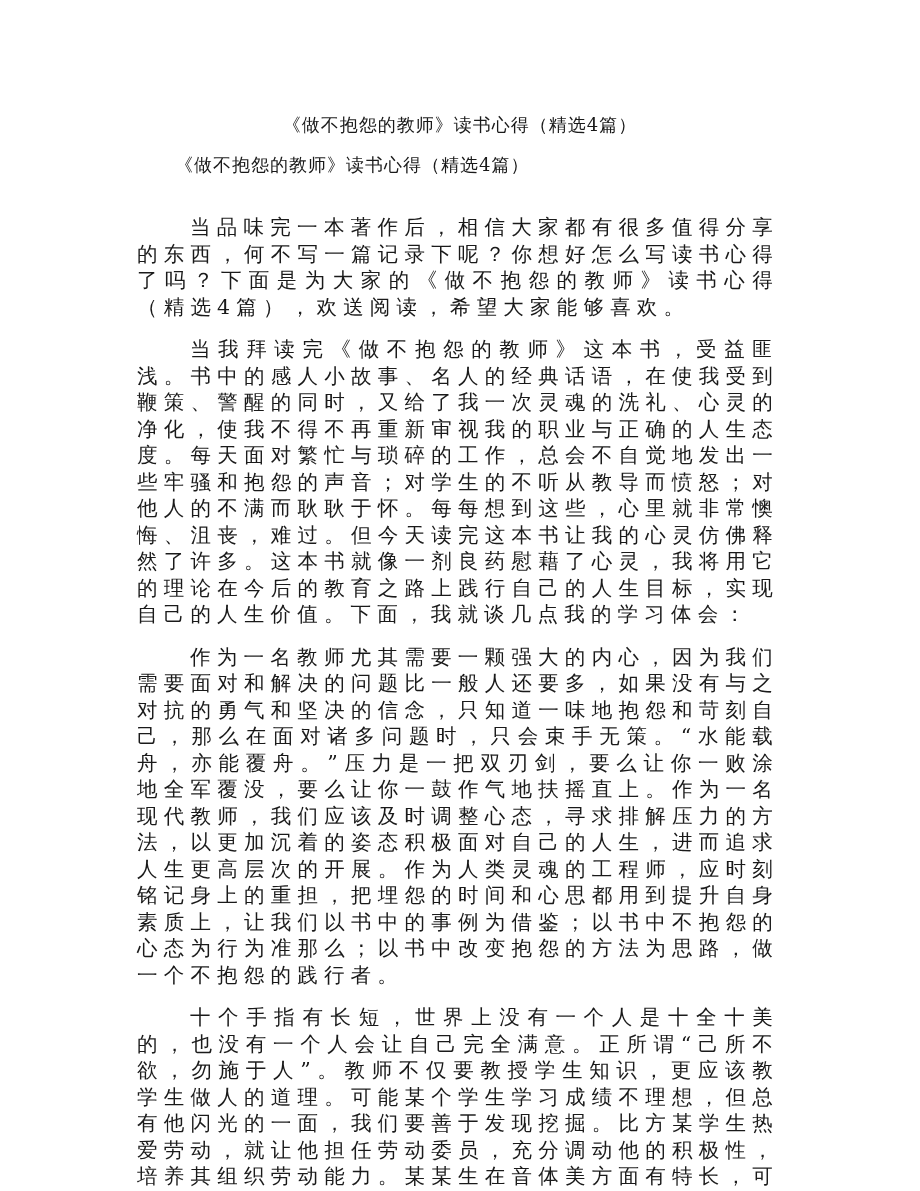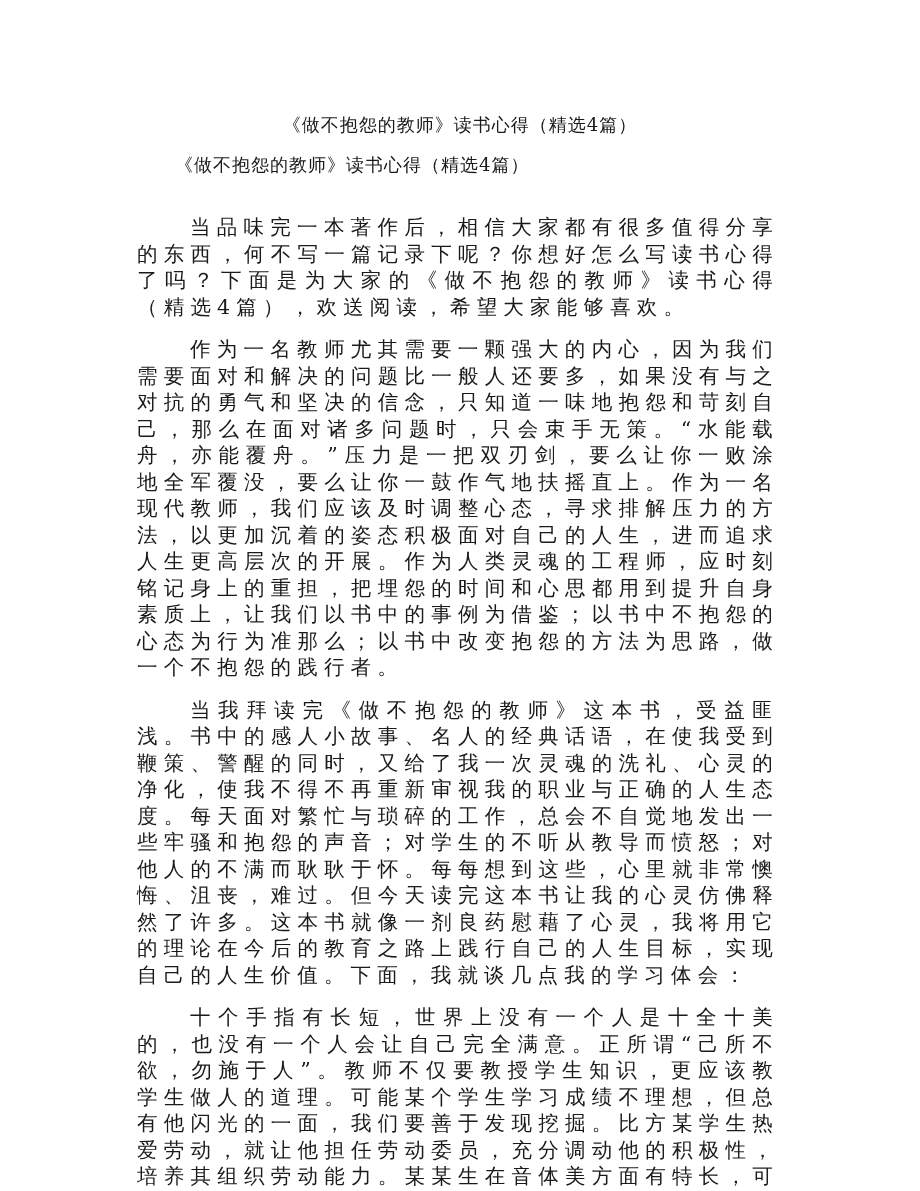--- a/index.html
+++ b/index.html
@@ -16,17 +16,17 @@
           word-break: break-all; }
 </style>
 </head>
 <body>
 
 <div class="page">
   <div class="title">《做不抱怨的教师》读书心得（精选4篇）</div>
   <div class="subtitle">《做不抱怨的教师》读书心得（精选4篇）</div>
   <div class="body">
     <p class="para">当品味完一本著作后，相信大家都有很多值得分享的东西，何不写一篇记录下呢？你想好怎么写读书心得了吗？下面是为大家的《做不抱怨的教师》读书心得（精选4篇），欢送阅读，希望大家能够喜欢。</p>
+    <p class="para">当我拜读完《做不抱怨的教师》这本书，受益匪浅。书中的感人小故事、名人的经典话语，在使我受到鞭策、警醒的同时，又给了我一次灵魂的洗礼、心灵的净化，使我不得不再重新审视我的职业与正确的人生态度。每天面对繁忙与琐碎的工作，总会不自觉地发出一些牢骚和抱怨的声音；对学生的不听从教导而愤怒；对他人的不满而耿耿于怀。每每想到这些，心里就非常懊悔、沮丧，难过。但今天读完这本书让我的心灵仿佛释然了许多。这本书就像一剂良药慰藉了心灵，我将用它的理论在今后的教育之路上践行自己的人生目标，实现自己的人生价值。下面，我就谈几点我的学习体会：</p>
     <p class="para">作为一名教师尤其需要一颗强大的内心，因为我们需要面对和解决的问题比一般人还要多，如果没有与之对抗的勇气和坚决的信念，只知道一味地抱怨和苛刻自己，那么在面对诸多问题时，只会束手无策。“水能载舟，亦能覆舟。”压力是一把双刃剑，要么让你一败涂地全军覆没，要么让你一鼓作气地扶摇直上。作为一名现代教师，我们应该及时调整心态，寻求排解压力的方法，以更加沉着的姿态积极面对自己的人生，进而追求人生更高层次的开展。作为人类灵魂的工程师，应时刻铭记身上的重担，把埋怨的时间和心思都用到提升自身素质上，让我们以书中的事例为借鉴；以书中不抱怨的心态为行为准那么；以书中改变抱怨的方法为思路，做一个不抱怨的践行者。</p>
-    <p class="para">当我拜读完《做不抱怨的教师》这本书，受益匪浅。书中的感人小故事、名人的经典话语，在使我受到鞭策、警醒的同时，又给了我一次灵魂的洗礼、心灵的净化，使我不得不再重新审视我的职业与正确的人生态度。每天面对繁忙与琐碎的工作，总会不自觉地发出一些牢骚和抱怨的声音；对学生的不听从教导而愤怒；对他人的不满而耿耿于怀。每每想到这些，心里就非常懊悔、沮丧，难过。但今天读完这本书让我的心灵仿佛释然了许多。这本书就像一剂良药慰藉了心灵，我将用它的理论在今后的教育之路上践行自己的人生目标，实现自己的人生价值。下面，我就谈几点我的学习体会：</p>
     <p class="para">十个手指有长短，世界上没有一个人是十全十美的，也没有一个人会让自己完全满意。正所谓“己所不欲，勿施于人”。教师不仅要教授学生知识，更应该教学生做人的道理。可能某个学生学习成绩不理想，但总有他闪光的一面，我们要善于发现挖掘。比方某学生热爱劳动，就让他担任劳动委员，充分调动他的积极性，培养其组织劳动能力。某某生在音体美方面有特长，可为其提供他的展示时机等等。相信任何一个学生在爱的教育下都会有所收获，健康成长。</p>
   </div>
 </div>
 
 </body></html>

